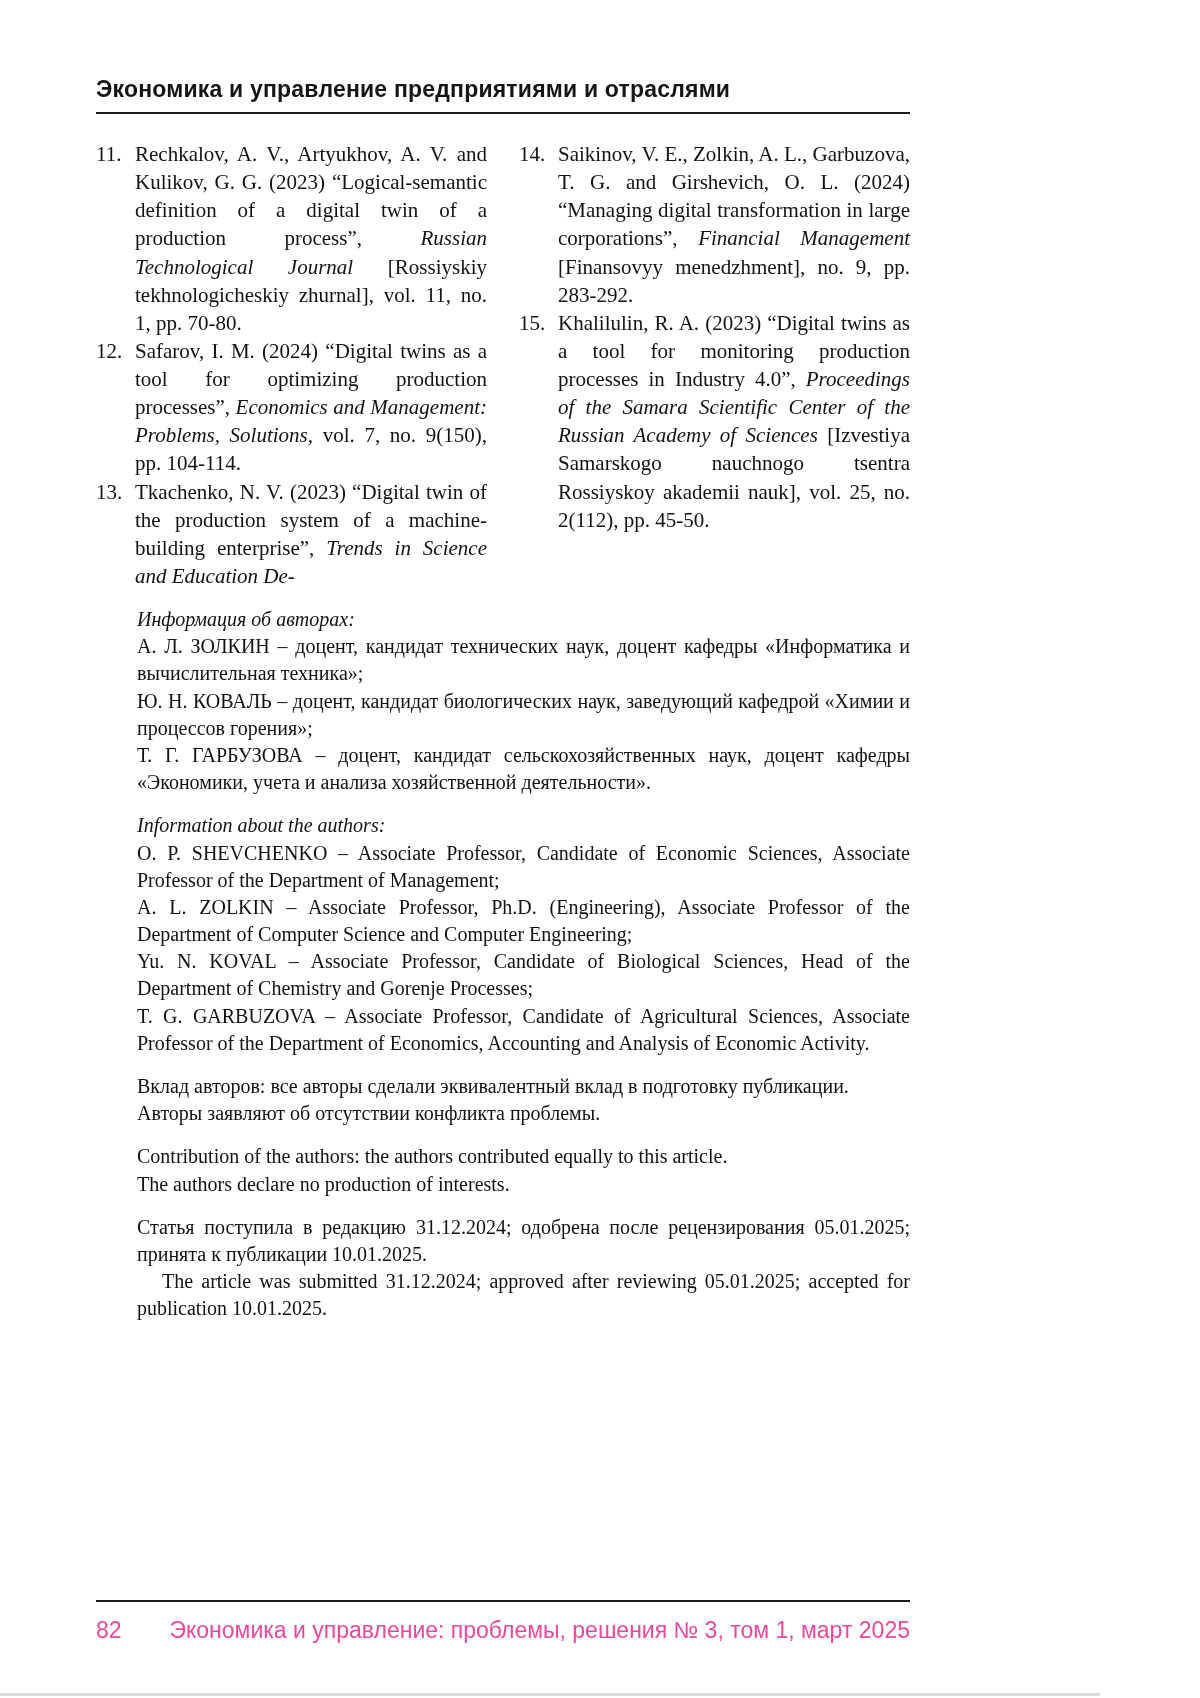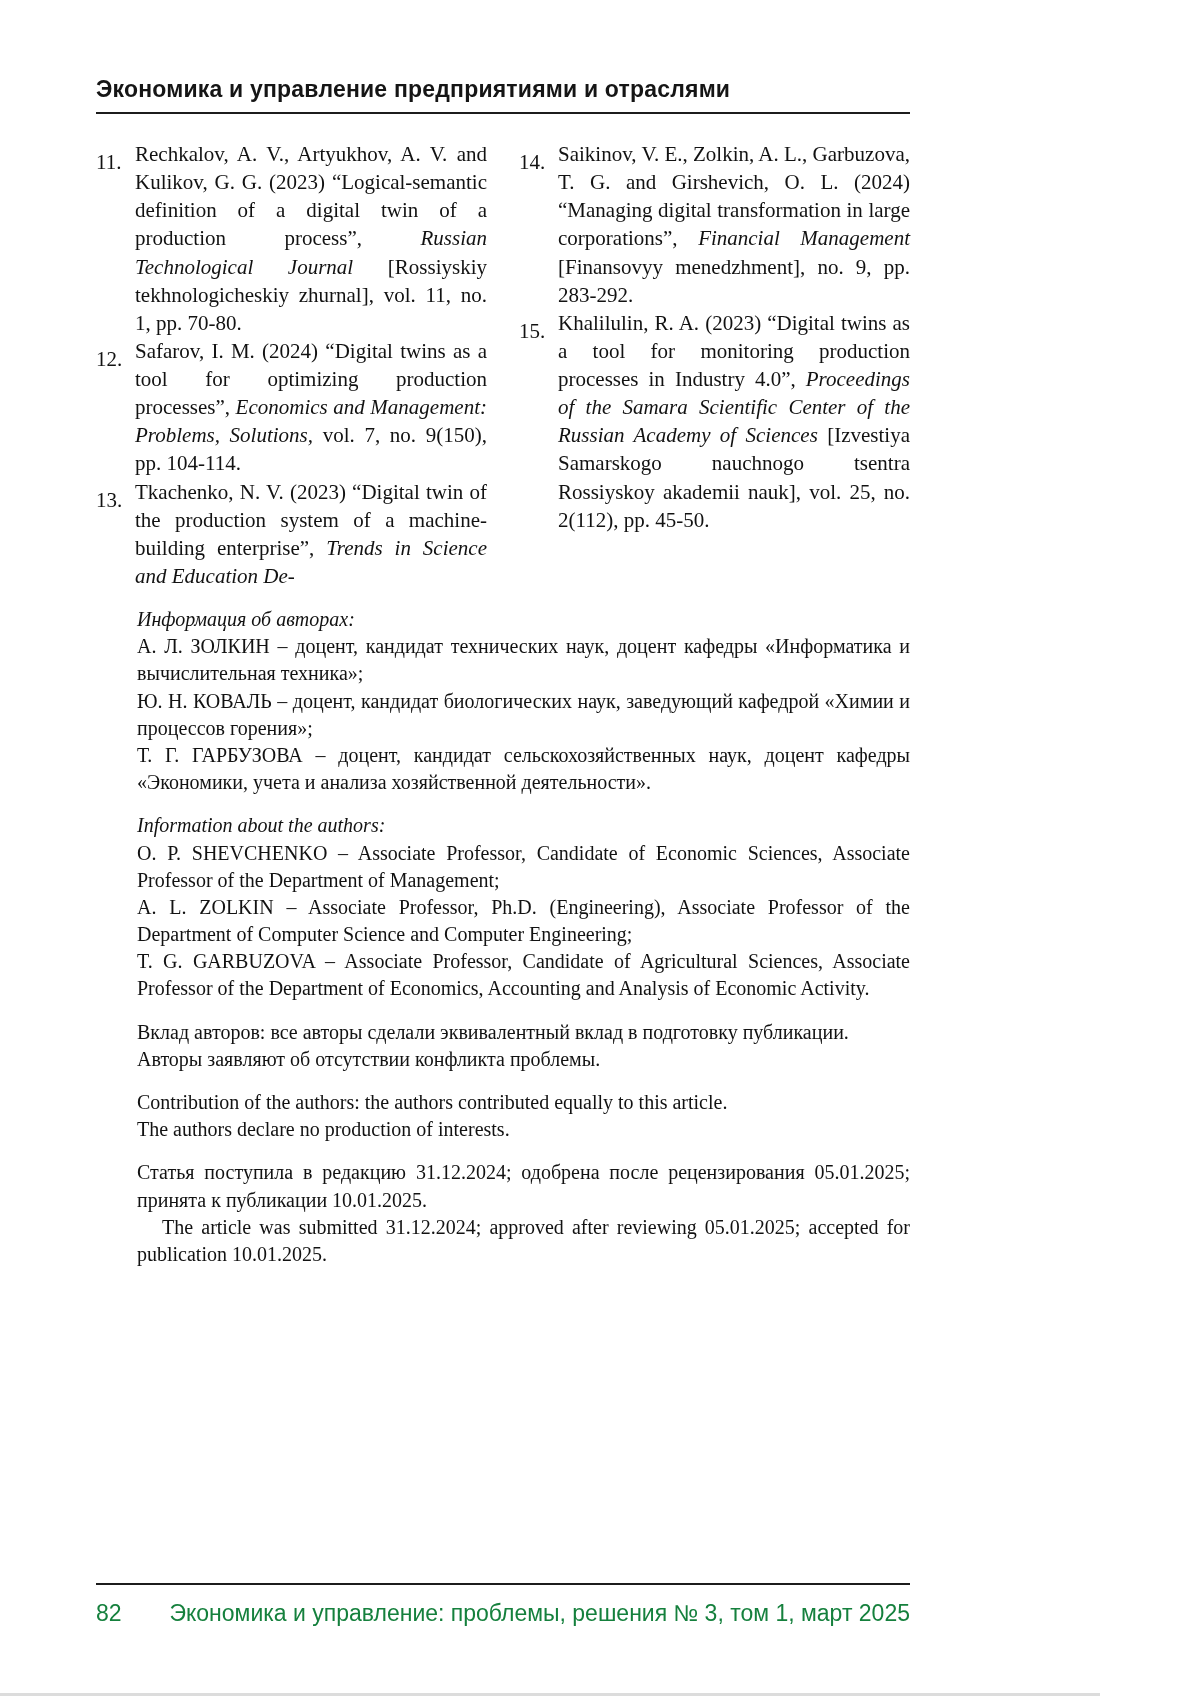--- a/index.html
+++ b/index.html
@@ -4,21 +4,21 @@
 <style>
   * { margin: 0; padding: 0; box-sizing: border-box; }
   html, body { background: #ffffff; }
   body { width: 1200px; font-family: "Liberation Serif", serif; color: #121212; }
 
   .page {
     position: relative;
     width: 1100px;
     height: 1698px;
     background: #ffffff;
-    padding: 76px 190px 71px 96px;
+    padding: 76px 190px 54px 96px;
     display: flex;
     flex-direction: column;
     overflow: hidden;
     justify-content: space-between;
   }
 
   
   .running-head {
     font-family: "Liberation Sans", sans-serif;
     font-weight: bold;
@@ -38,40 +38,40 @@
     margin-top: 26px;
   }
   .refs .col { flex: 1 1 0; min-width: 0; }
   .ref {
     position: relative;
     padding-left: 39px;
     text-align: justify;
     font-size: 21px;
     line-height: 1.34;
   }
-  .refnum { position: absolute; left: 0; top: 8px; }
+  .refnum { position: absolute; left: 0; top: 0; }
   .it { font-style: italic; }
 
   
   .block {
     margin-left: 41px;
     font-size: 20px;
     line-height: 1.36;
   }
   .block p { text-align: justify; }
   .mt { margin-top: 16px; }
   .sec-heading { font-style: italic; text-align: left !important; }
   .dates-en { text-indent: 25px; }
 
   
   .footer {
     margin-top: auto;
     font-family: "Liberation Sans", sans-serif;
     font-size: 23px;
-    color: #15803d;
+    color: #ec4899;
   }
   .foot-rule { border-bottom: 2px solid #1c1c1c; }
   .foot-row {
     display: flex;
     justify-content: space-between;
     align-items: baseline;
     padding-top: 15px;
   }
   .bottom-edge {
     position: absolute;
@@ -110,20 +110,21 @@
     <p class="sec-heading">Информация об авторах:</p>
     <p>А. Л. ЗОЛКИН – доцент, кандидат технических наук, доцент кафедры «Информатика и вычислительная техника»;</p>
     <p>Ю. Н. КОВАЛЬ – доцент, кандидат биологических наук, заведующий кафедрой «Химии и процессов горения»;</p>
     <p>Т. Г. ГАРБУЗОВА – доцент, кандидат сельскохозяйственных наук, доцент кафедры «Экономики, учета и анализа хозяйственной деятельности».</p>
   </section>
 
   <section class="block mt">
     <p class="sec-heading">Information about the authors:</p>
     <p>O. P. SHEVCHENKO – Associate Professor, Candidate of Economic Sciences, Associate Professor of the Department of Management;</p>
     <p>A. L. ZOLKIN – Associate Professor, Ph.D. (Engineering), Associate Professor of the Department of Computer Science and Computer Engineering;</p>
+    <p>Yu. N. KOVAL – Associate Professor, Candidate of Biological Sciences, Head of the Department of Chemistry and Gorenje Processes;</p>
     <p>T. G. GARBUZOVA – Associate Professor, Candidate of Agricultural Sciences, Associate Professor of the Department of Economics, Accounting and Analysis of Economic Activity.</p>
   </section>
 
   <section class="block mt">
     <p>Вклад авторов: все авторы сделали эквивалентный вклад в подготовку публикации.</p>
     <p>Авторы заявляют об отсутствии конфликта проблемы.</p>
   </section>
 
   <section class="block mt">
     <p>Contribution of the authors: the authors contributed equally to this article.</p>

